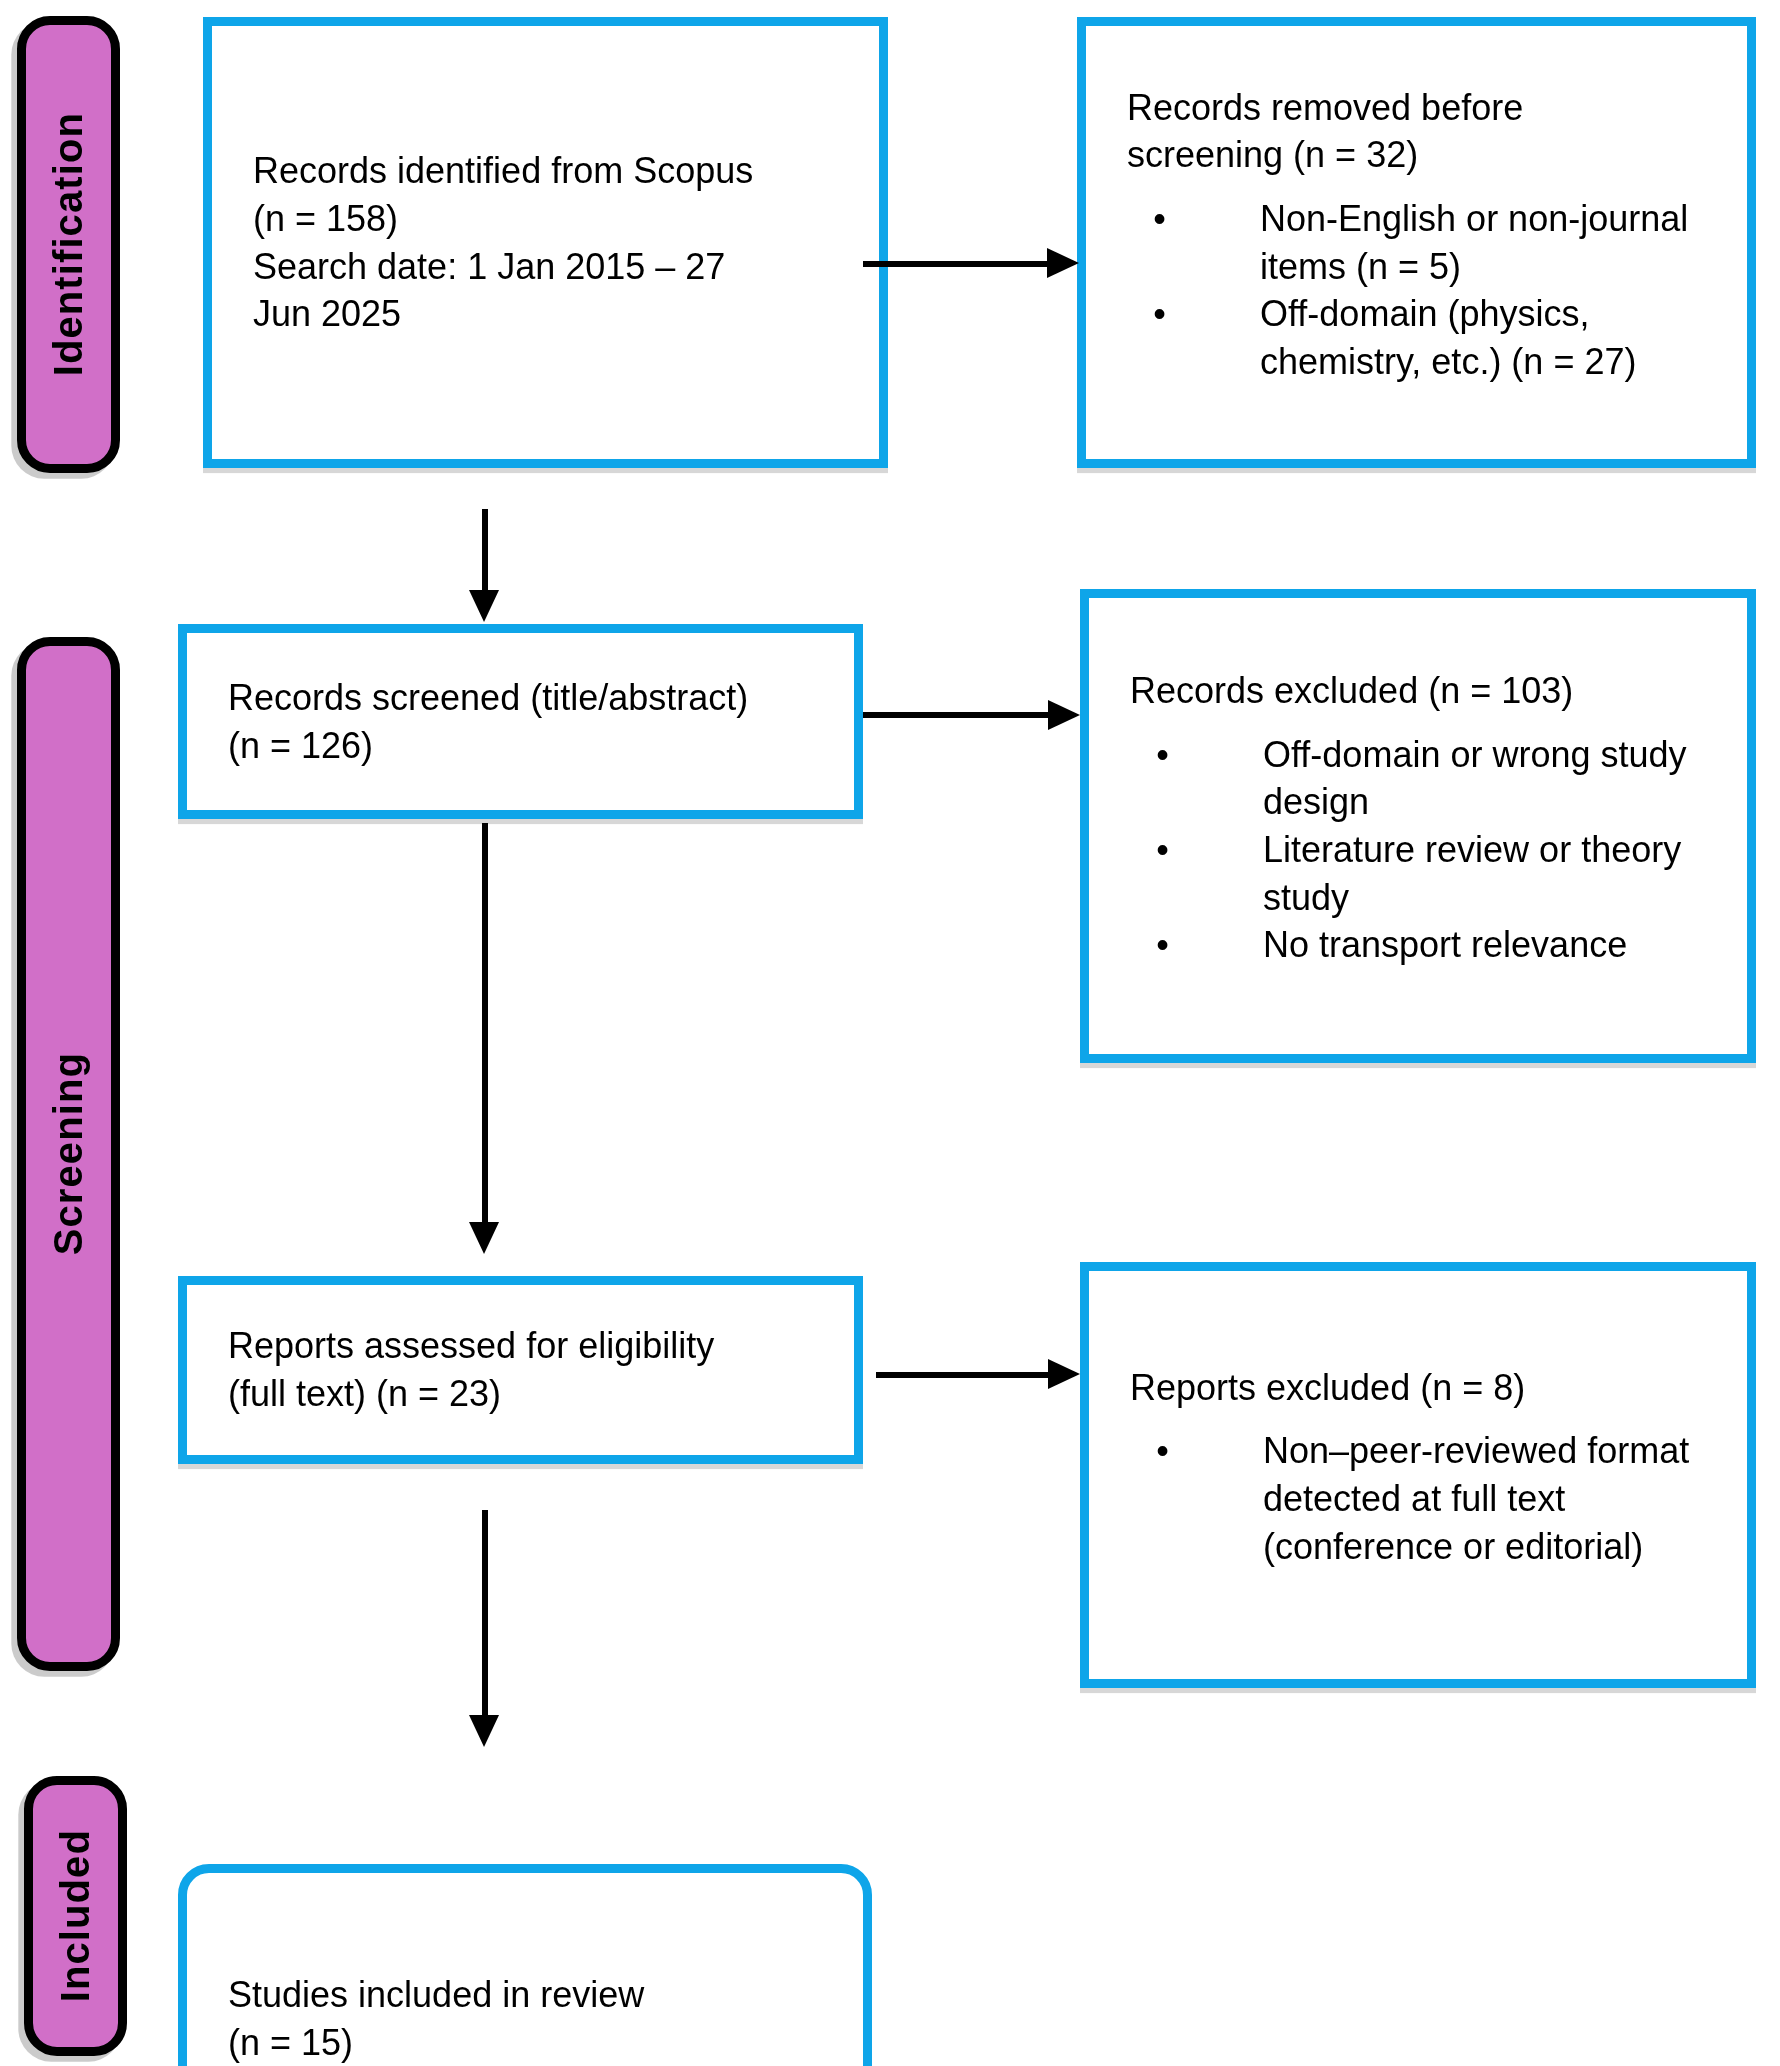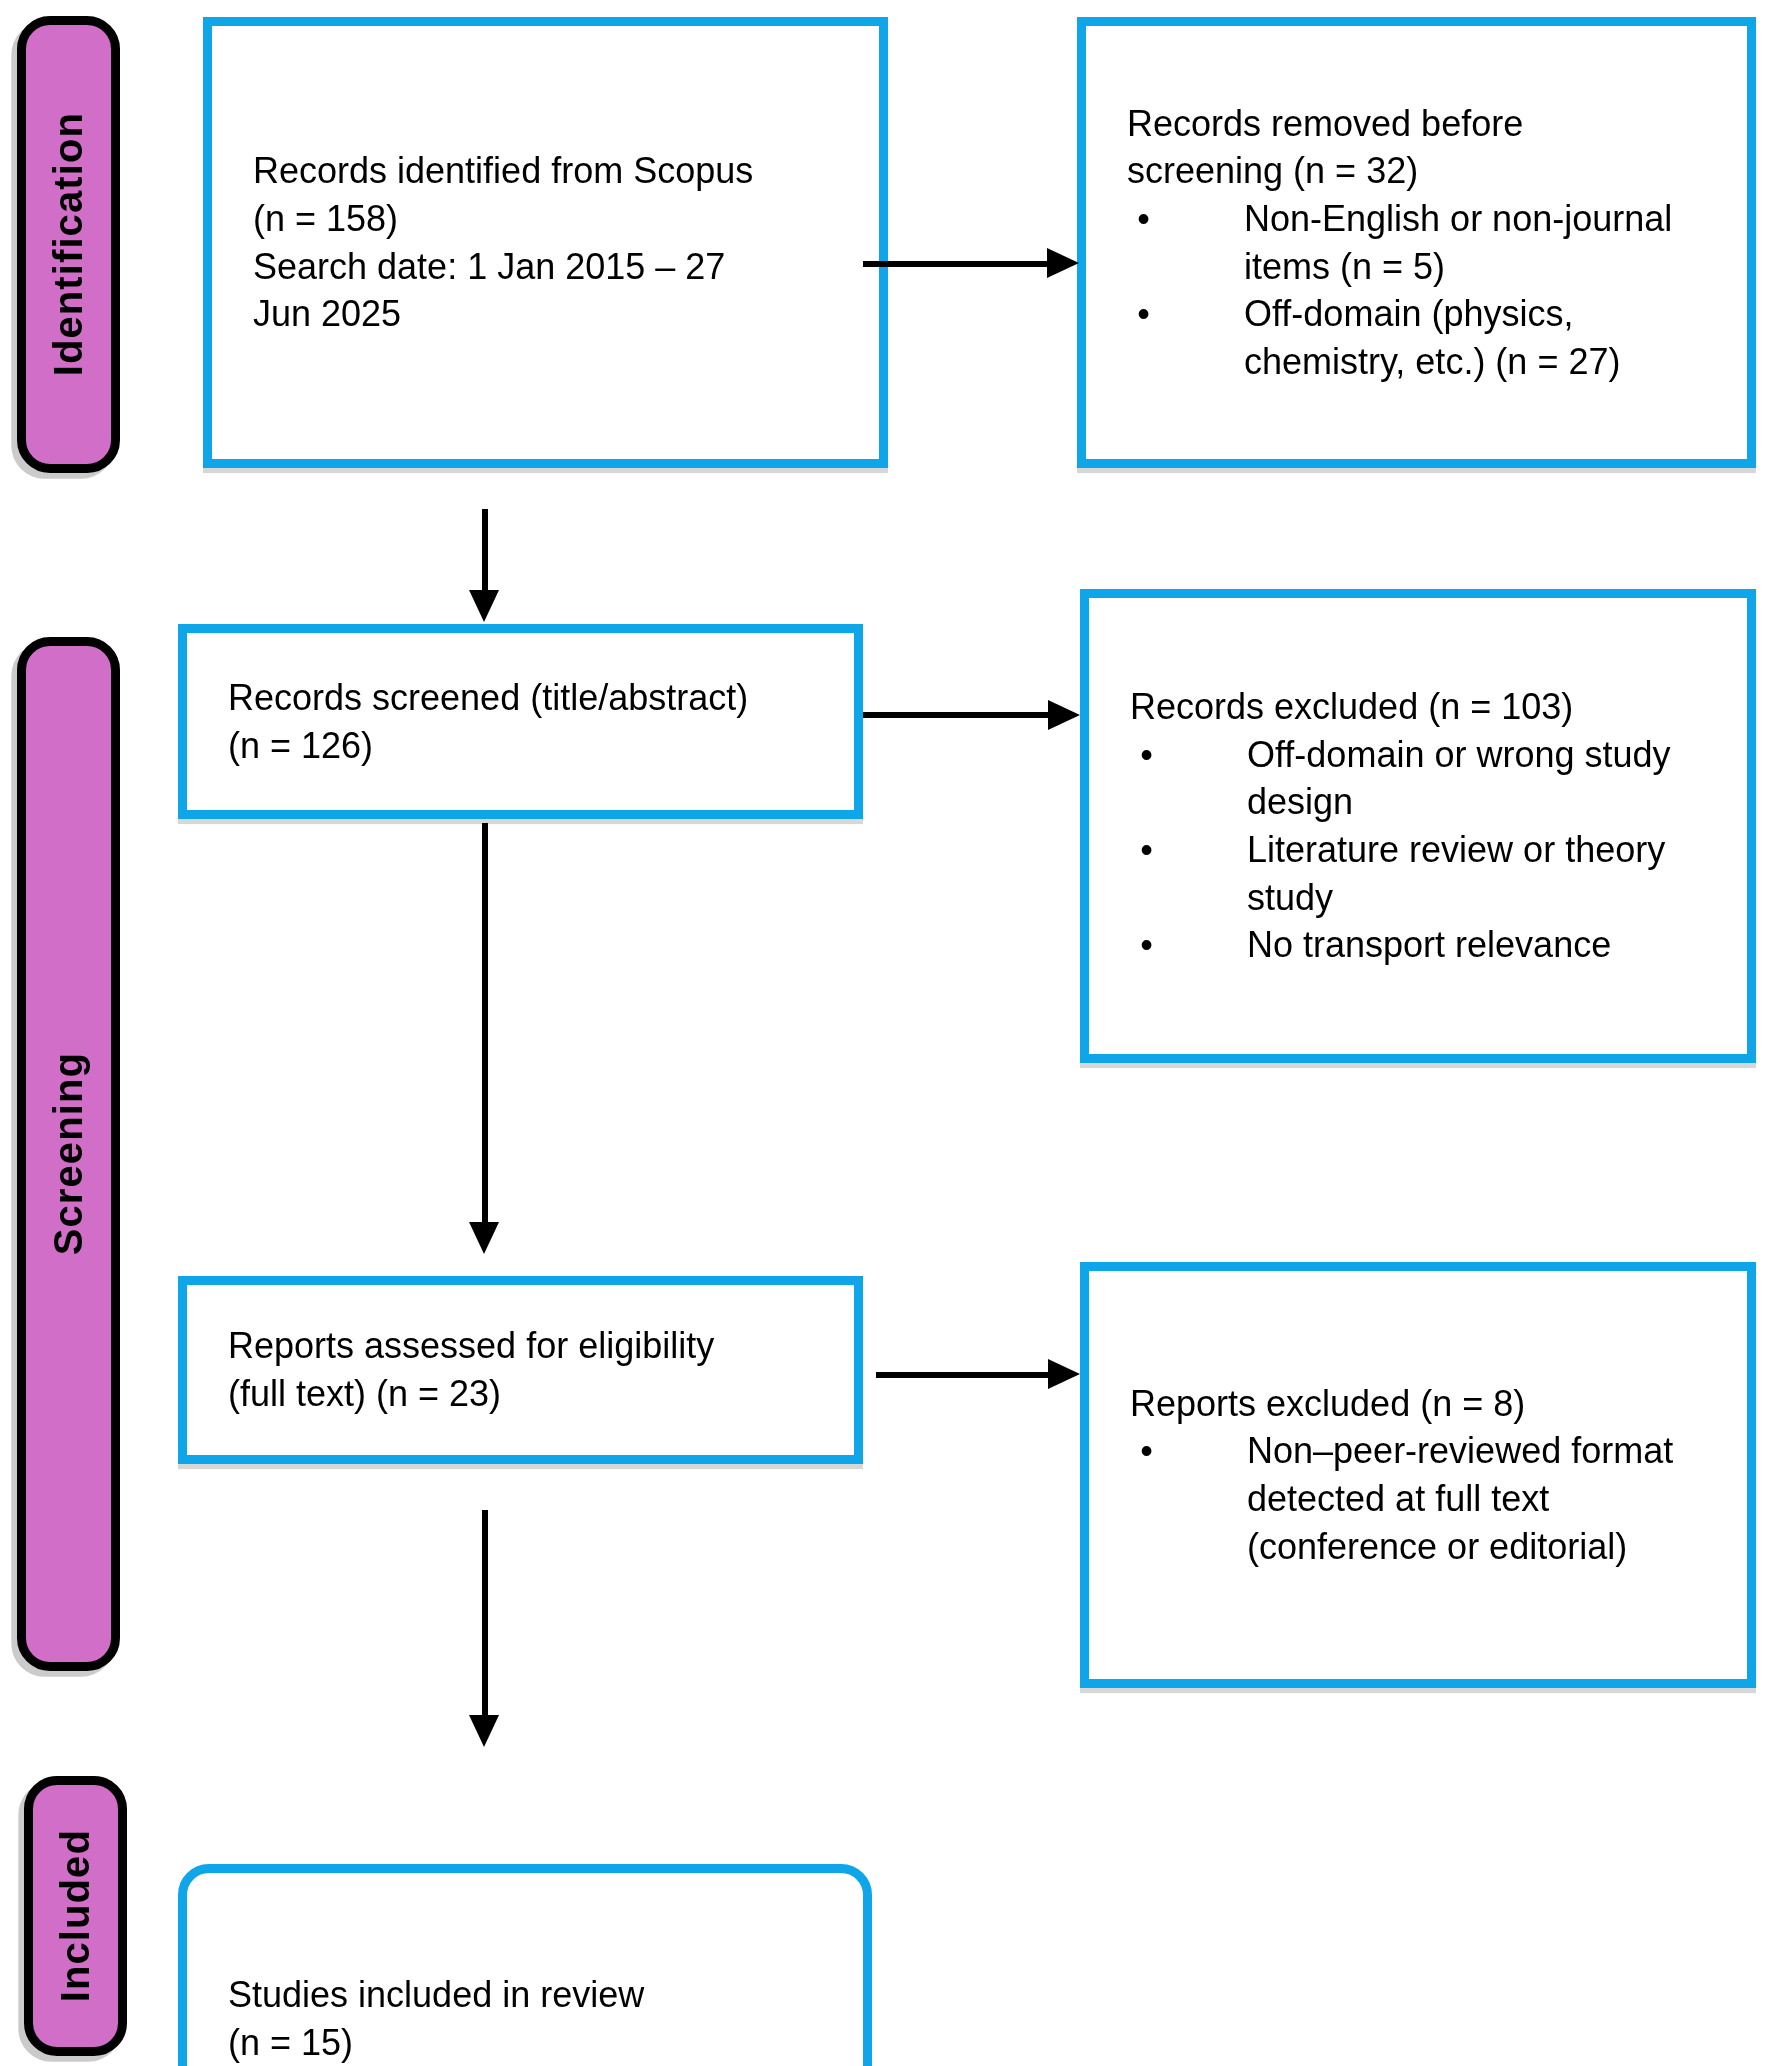--- a/index.html
+++ b/index.html
@@ -57,21 +57,21 @@
     flex-direction: column;
     justify-content: center;
     height: 100%;
     padding: 11.4px 23px 11.4px 41px;
     box-sizing: border-box;
     font-size: 36px;
     line-height: 1.32;
     white-space: pre-line;
   }
   .bullet-box .title { white-space: pre-line; }
-  .bullet-box ul { list-style: none; margin: 0; padding: 0; }
+  .bullet-box ul { list-style: none; margin: 16px; padding: 0; }
   .bullet-box li {
     position: relative;
     padding-left: 117px;
     white-space: pre-line;
   }
   .bullet-box li::before {
     content: "\2022";
     position: absolute;
     left: 10.3px;
     top: 0;

